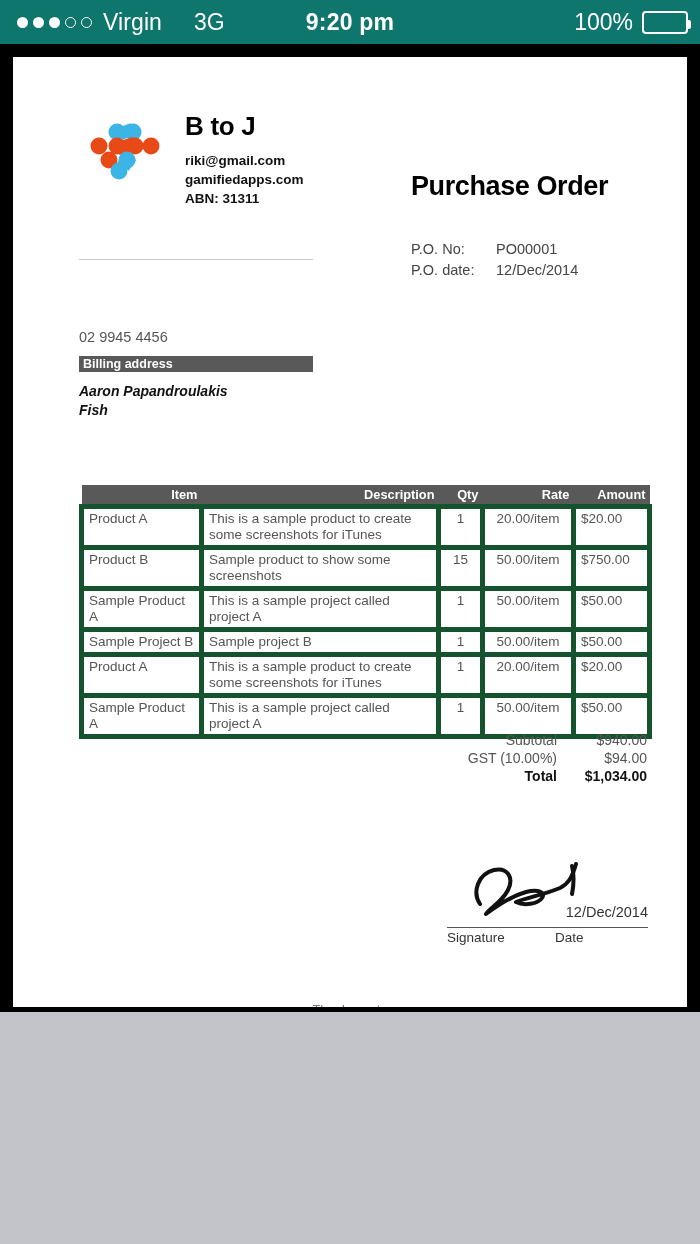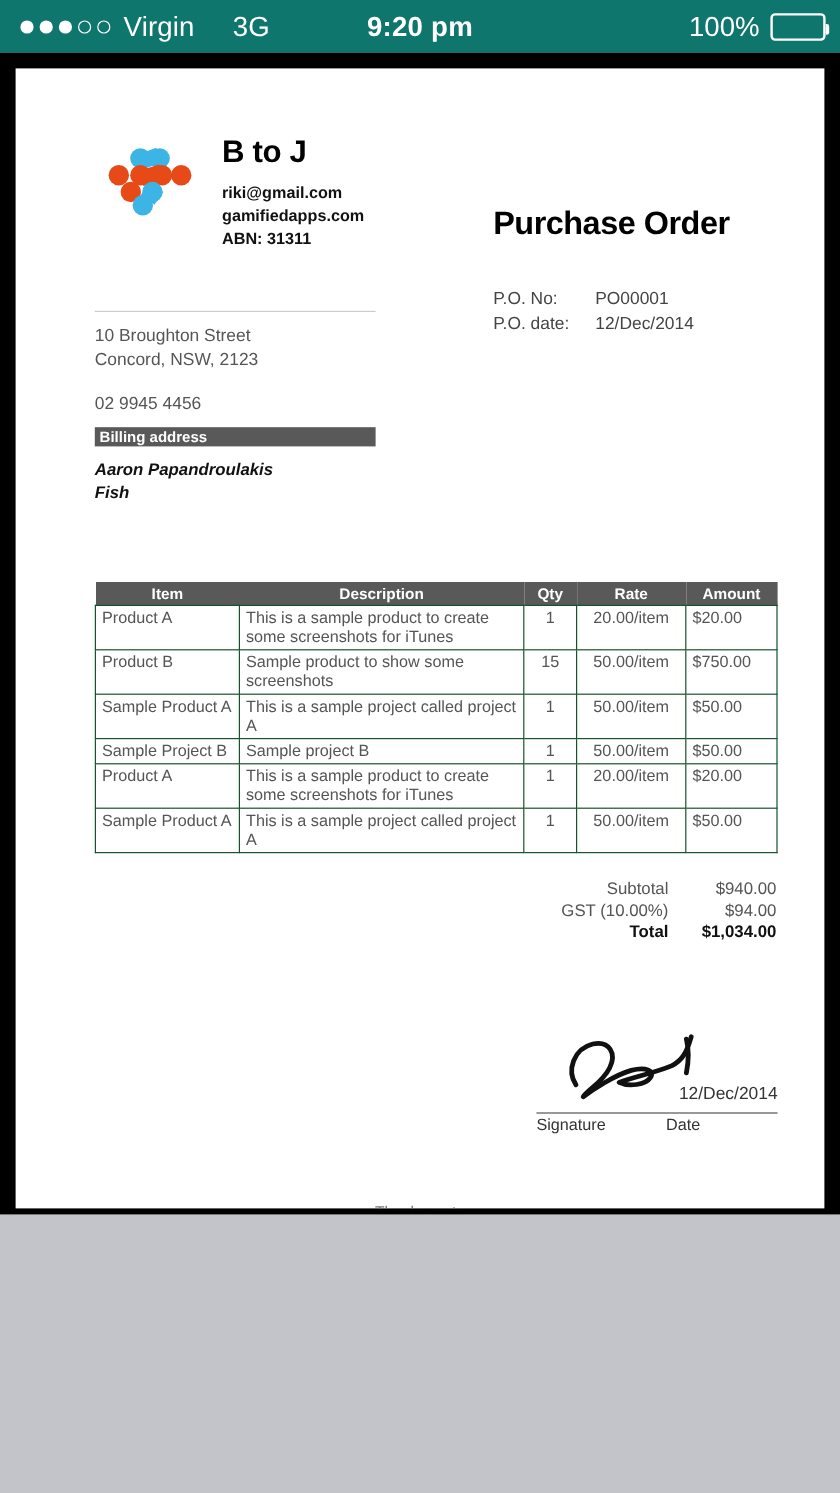--- a/index.html
+++ b/index.html
@@ -89,24 +89,24 @@
   #po-meta .meta-label { width: 85px; }
 
   
   #line-items-table {
     position: absolute; left: 66px; top: 428px;
     width: 568px; border-collapse: collapse; table-layout: fixed;
   }
   #line-items-table th {
     background: #595959; color: #ffffff;
     font-size: 12.8px; font-weight: bold;
-    padding: 2px 4px; text-align: center; height: 17px;
+    padding: 2px 4px; text-align: right; height: 17px;
   }
   #line-items-table td {
-    border: 1px solid #14532d;
+    border: 5px solid #14532d;
     font-size: 13.5px; color: #555;
     padding: 2px 5px; vertical-align: top; line-height: 16px;
   }
   .col-item { width: 120px; }
   .col-desc { width: 237px; }
   .col-qty  { width: 44px; }
   .col-rate { width: 91px; }
   .col-amt  { width: 76px; }
   th.col-qty, td.col-qty, th.col-rate, td.col-rate,
   th.col-amt, td.col-amt { text-align: center; }
@@ -198,24 +198,20 @@
     <div id="company-name">B to J</div>
 
     <div id="company-contact">
       <div>riki@gmail.com</div>
       <div>gamifiedapps.com</div>
       <div>ABN: 31311</div>
     </div>
 
     <div id="header-rule"></div>
 
-    <div id="supplier-address">
-      <div>10 Broughton Street</div>
-      <div>Concord, NSW, 2123</div>
-    </div>
 
     <div id="supplier-phone">02 9945 4456</div>
 
     <div id="billing-address-bar">Billing address</div>
 
     <div id="billing-address-lines">
       <div>Aaron Papandroulakis</div>
       <div>Fish</div>
     </div>
 

